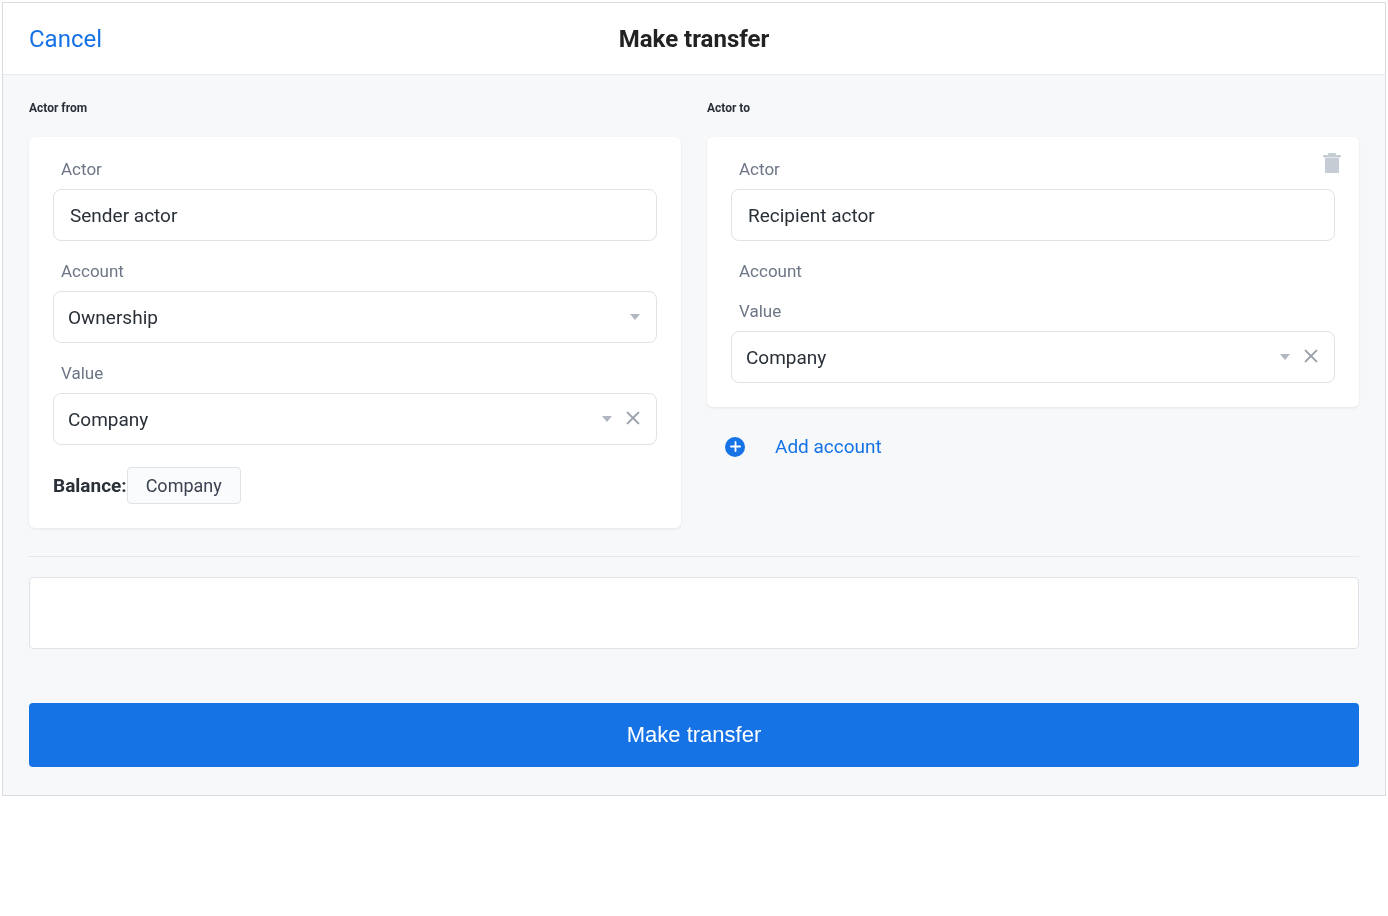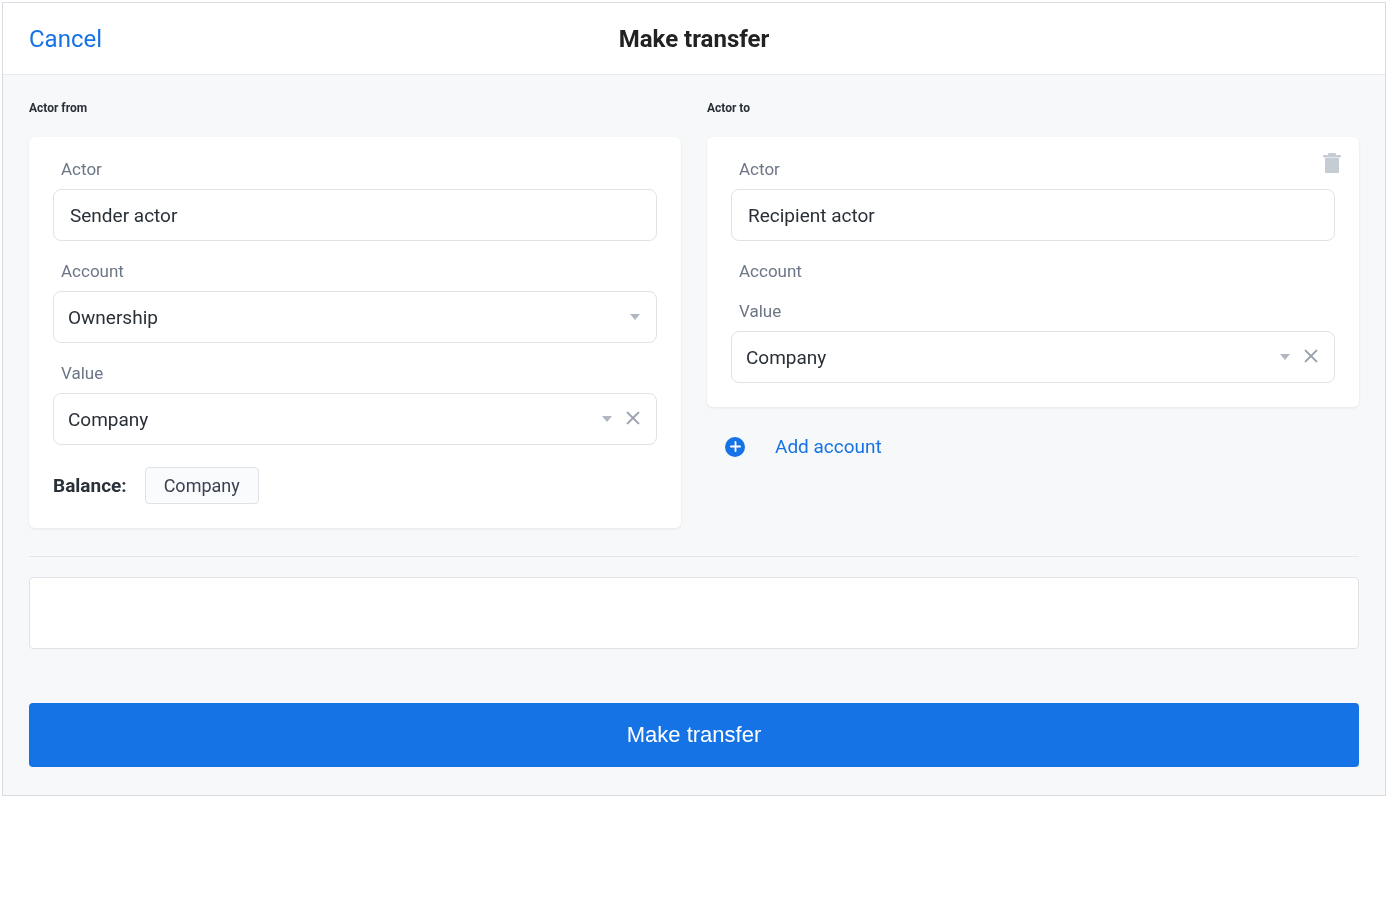--- a/index.html
+++ b/index.html
@@ -108,21 +108,20 @@
     position:absolute;
     right:12px; top:50%;
     transform:translateY(-50%);
     width:20px; height:20px;
     color:#9aa1ab;
     cursor:pointer;
   }
   .balance-row {
     display:flex;
     align-items:center;
-    gap:18px;
     margin-top:22px;
   }
   .balance-label {
     font-size:19px;
     font-weight:700;
     color:#2a3038;
   }
   .chip {
     border:1px solid #dfe3e8;
     border-radius:4px;

